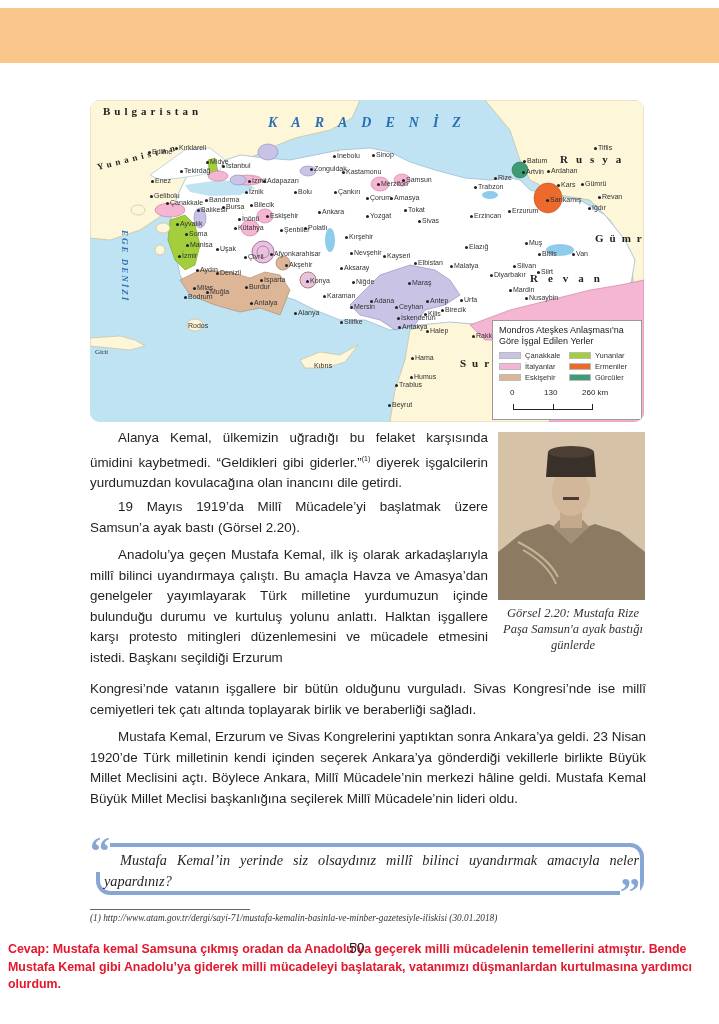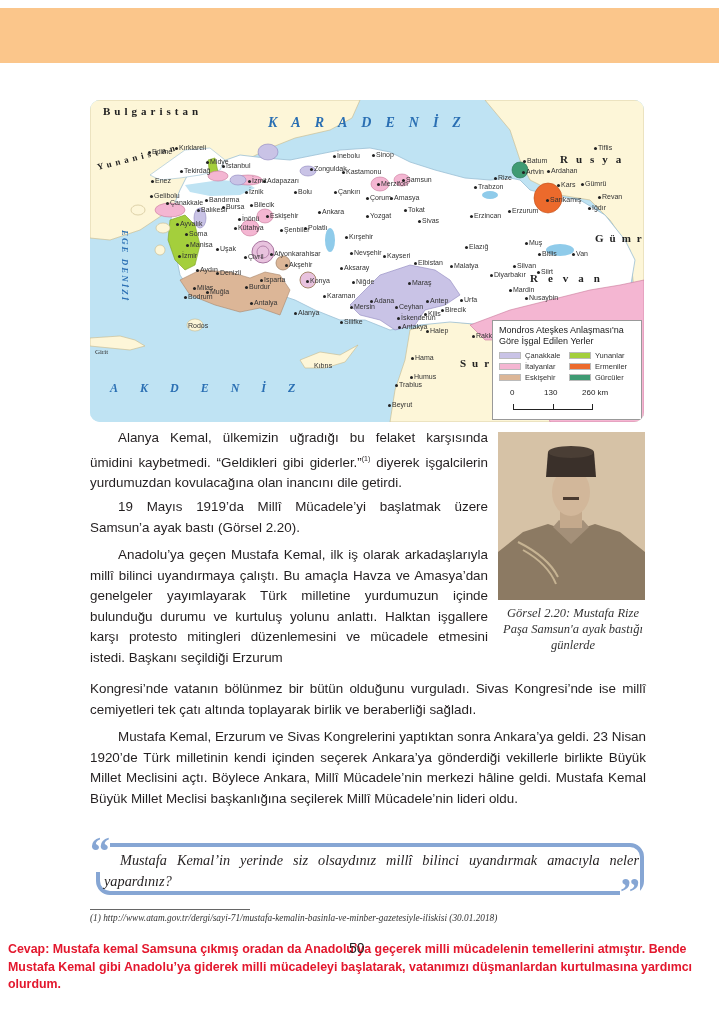--- a/index.html
+++ b/index.html
@@ -107,21 +107,20 @@
     <path d="M0,238 L30,236 L45,240 L55,246 L40,250 L20,248 L0,246 Z" fill="#fdf6d8" stroke="#c8b98a" stroke-width="0.6"></path>
 
     <ellipse cx="105" cy="225" rx="8" ry="6" fill="#fdf6d8" stroke="#c8b98a" stroke-width="0.6"></ellipse>
 
     <ellipse cx="48" cy="110" rx="7" ry="5" fill="#fdf6d8" stroke="#c8b98a" stroke-width="0.6"></ellipse>
     <ellipse cx="73" cy="128" rx="7" ry="5" fill="#fdf6d8" stroke="#c8b98a" stroke-width="0.6"></ellipse>
     <ellipse cx="70" cy="150" rx="5" ry="5" fill="#fdf6d8" stroke="#c8b98a" stroke-width="0.6"></ellipse>
   </svg>
 
   <div class="sea-label" style="left:178px;top:15px;">KARADENİZ</div>
-  <div class="sea-label" style="left:20px;top:281px;font-size:12px;letter-spacing:22px;">AKDENİZ</div>
   <div class="sea-label" style="left:30px;top:130px;font-size:9px;letter-spacing:2px;writing-mode:vertical-rl;">EGE DENİZİ</div>
   <div class="country-label" style="left:13px;top:5px;">Bulgaristan</div>
   <div class="country-label" style="left:6px;top:52px;font-size:9px;transform:rotate(-14deg);">Yunanistan</div>
   <div class="country-label" style="left:470px;top:53px;letter-spacing:8px;">Rusya</div>
   <div class="country-label" style="left:505px;top:132px;letter-spacing:6px;">Gümrü</div>
   <div class="country-label" style="left:440px;top:172px;letter-spacing:10px;">Revan</div>
   <div class="country-label" style="left:370px;top:257px;letter-spacing:6px;">Suriye</div>
   <div class="map-label" style="left:5px;top:248px;font-family:'Liberation Serif',serif;font-size:7px;">Girit</div>
   <div class="map-label" style="left:224px;top:262px;">Kıbrıs</div>
   <div class="map-label" style="left:98px;top:222px;">Rodos</div>
@@ -265,21 +264,21 @@
       <div class="scale-mid"></div>
     </div>
   </div>
 </div>
 
 <div class="para indent" style="left:90px;top:428px;width:398px;">
   <span>Alanya Kemal, ülkemizin uğradığı bu felaket karşısında ümidini kaybetmedi. “Geldikleri gibi giderler.”</span><sup class="ref">(1)</sup><span> diyerek işgalcilerin yurdumuzdan kovulacağına olan inancını dile getirdi.</span>
 </div>
 <div class="para indent" style="left:90px;top:497px;width:398px;">19 Mayıs 1919’da Millî Mücadele’yi başlatmak üzere Samsun’a ayak bastı (Görsel 2.20).</div>
 <div class="para indent" style="left:90px;top:545px;width:398px;">Anadolu’ya geçen Mustafa Kemal, ilk iş olarak arkadaşlarıyla millî bilinci uyandırmaya çalıştı. Bu amaçla Havza ve Amasya’dan genelgeler yayımlayarak Türk milletine yurdumuzun içinde bulunduğu durumu ve kurtuluş yolunu anlattı. Halktan işgallere karşı protesto mitingleri düzenlemesini ve mücadele etmesini istedi. Başkanı seçildiği Erzurum</div>
-<div class="para" style="left:90px;top:679px;width:556px;">Kongresi’nde vatanın bölünmez bir bütün olduğunu vurguladı. Sivas Kongresi’nde ise millî cemiyetleri tek çatı altında toplayarak birlik ve beraberliği sağladı.</div>
+<div class="para" style="left:90px;top:679px;width:556px;">Kongresi’nde vatanın işgallere bir bütün olduğunu vurguladı. Sivas Kongresi’nde ise millî cemiyetleri tek çatı altında toplayarak birlik ve beraberliği sağladı.</div>
 <div class="para indent" style="left:90px;top:727px;width:556px;">Mustafa Kemal, Erzurum ve Sivas Kongrelerini yaptıktan sonra Ankara’ya geldi. 23 Nisan 1920’de Türk milletinin kendi içinden seçerek Ankara’ya gönderdiği vekillerle birlikte Büyük Millet Meclisini açtı. Böylece Ankara, Millî Mücadele’nin merkezi hâline geldi. Mustafa Kemal Büyük Millet Meclisi başkanlığına seçilerek Millî Mücadele’nin lideri oldu.</div>
 
 <div class="photo">
   <svg width="147" height="168" viewBox="0 0 147 168">
     <rect width="147" height="168" fill="#d6c2a6"></rect>
     <path d="M0,168 L0,120 L25,100 L50,92 L73,100 L97,92 L122,100 L147,120 L147,168 Z" fill="#8c7a63"></path>
     <path d="M55,95 L73,112 L91,95 L85,88 L73,96 L61,88 Z" fill="#a49079"></path>
     <rect x="62" y="68" width="22" height="28" fill="#c4a98c"></rect>
     <ellipse cx="73" cy="60" rx="19" ry="24" fill="#d2b79a"></ellipse>
     <path d="M50,20 L96,20 L98,45 L48,45 Z" fill="#3a302a"></path>

